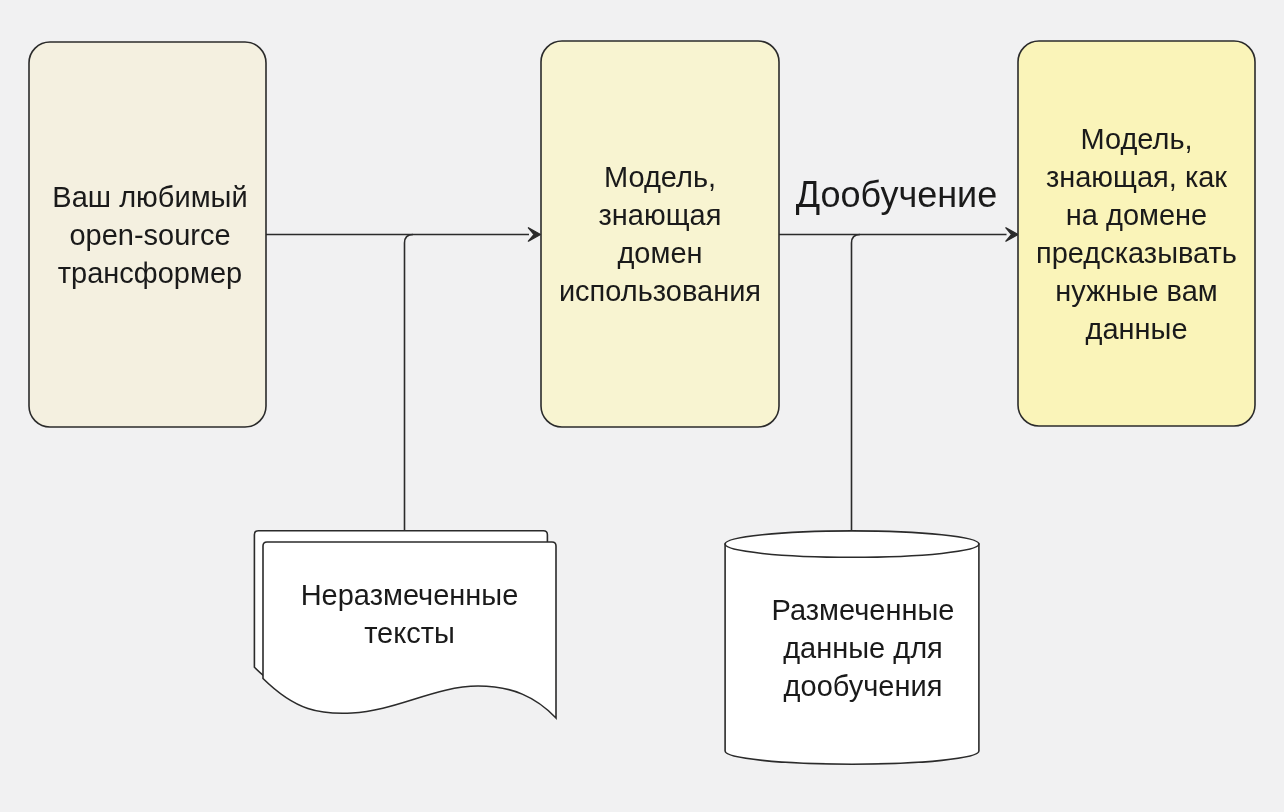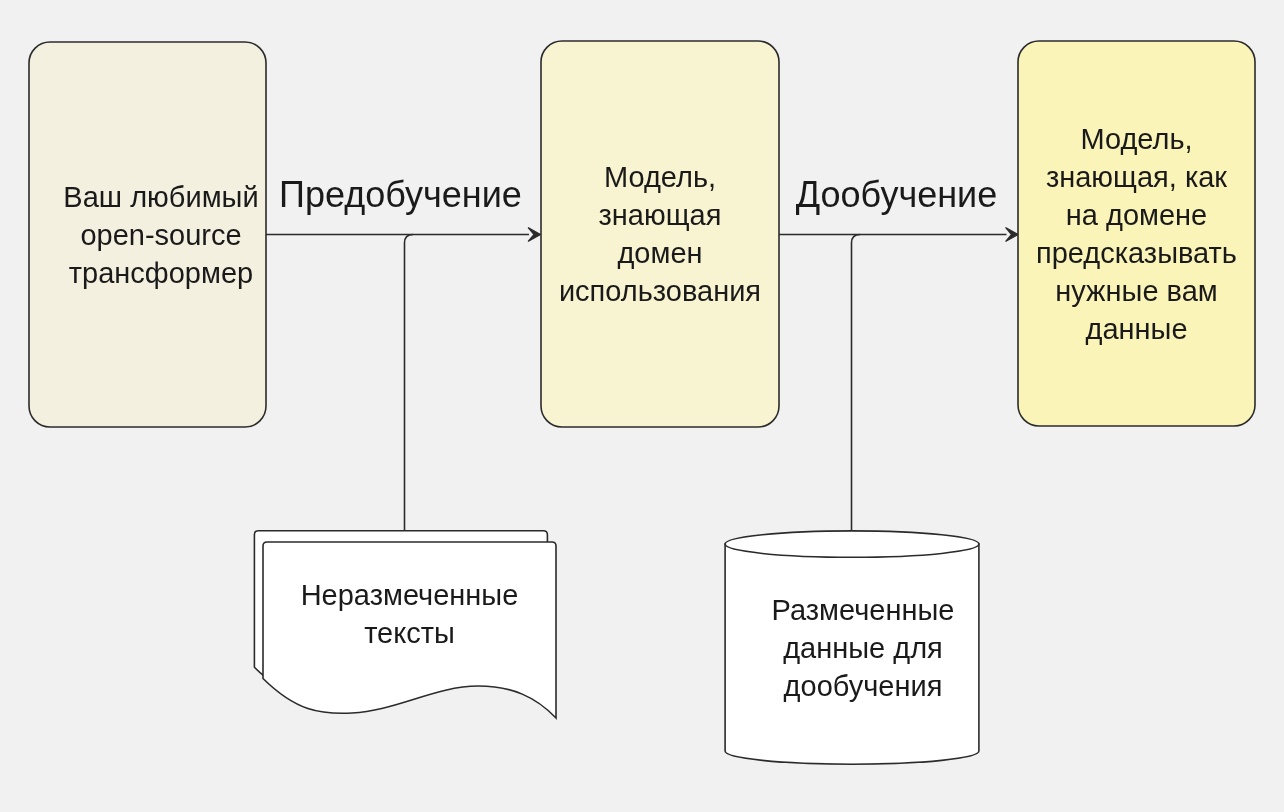--- a/index.html
+++ b/index.html
@@ -97,21 +97,21 @@
                L 267 542 Q 263 542 263 546
                Z" fill="#ffffff"></path>
     </g>
 
     <g>
       <path class="node-outline" d="M 725.1 544.1 L 725.1 751 A 126.9 13.2 0 0 0 978.9 751 L 978.9 544.1 Z" fill="#ffffff"></path>
       <ellipse class="node-outline" cx="852" cy="544.1" rx="126.9" ry="13.2" fill="#ffffff"></ellipse>
     </g>
   </svg>
 
-  <div class="txt node-text" style="left:40px; top:42px; width:242px; height:385px;">
+  <div class="txt node-text" style="left:29px; top:42px; width:242px; height:385px;">
     <span>Ваш любимый
 open-source
 трансформер</span>
   </div>
 
   <div class="txt node-text" style="left:541px; top:41px; width:238px; height:386px;">
     <span>Модель,
 знающая
 домен
 использования</span>
@@ -119,21 +119,20 @@
 
   <div class="txt node-text" style="left:1018px; top:41px; width:237px; height:385px;">
     <span>Модель,
 знающая, как
 на домене
 предсказывать
 нужные вам
 данные</span>
   </div>
 
-  <div class="txt edge-label" style="left:250px; top:177px; width:301px;">Предобучение</div>
 
   <div class="txt node-text" style="left:263px; top:576px; width:293px; display:block;">Неразмеченные
 тексты</div>
 
   <div class="txt edge-label" style="left:746px; top:177px; width:301px;">Дообучение</div>
 
   <div class="txt node-text" style="left:725px; top:590.5px; width:276px; display:block;">Размеченные
 данные для
 дообучения</div>
 

